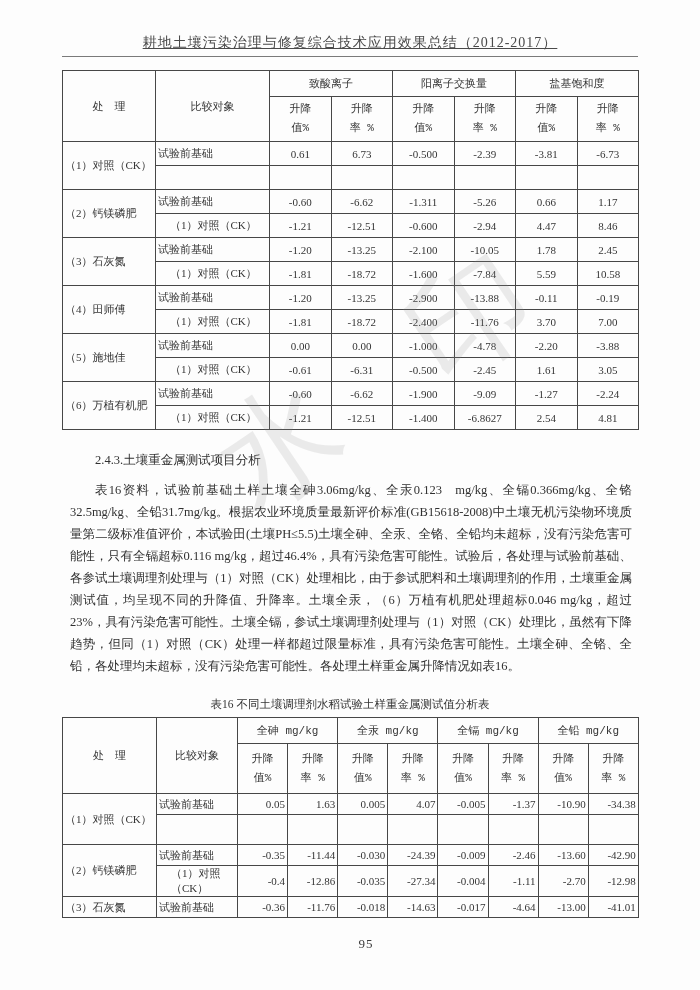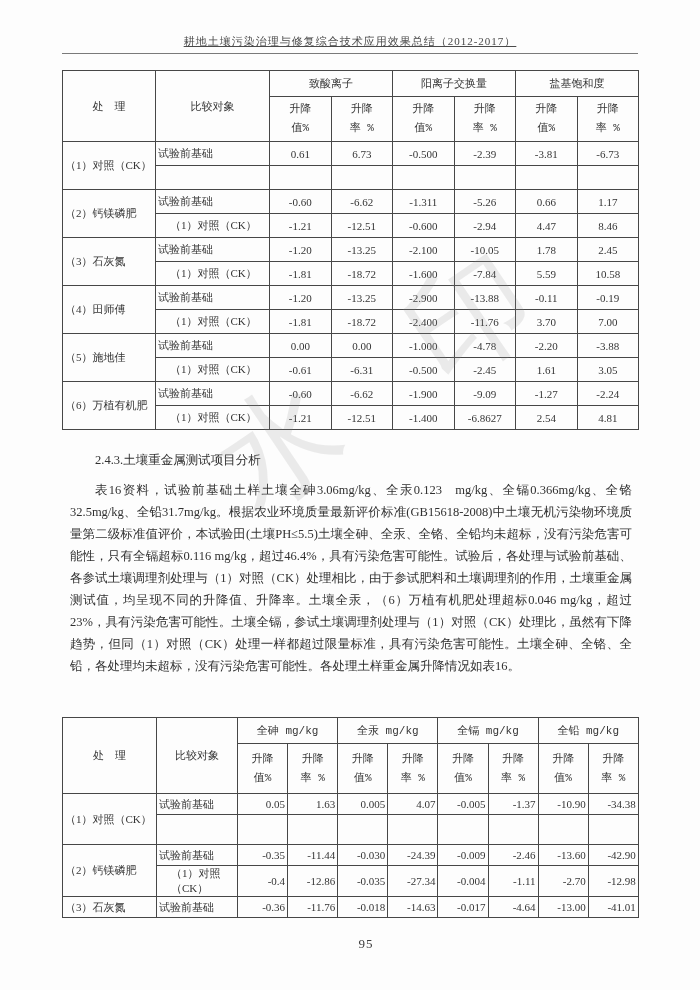--- a/index.html
+++ b/index.html
@@ -6,21 +6,21 @@
   body{
     width:700px;height:990px;background:#ffffff;
     font-family:"Liberation Serif","DejaVu Serif",serif;
     color:#333;overflow:hidden;
   }
   .page{position:relative;width:700px;height:990px;background:#fdfdfd;}
 
   
   .running-head{
     position:absolute;top:34px;left:62px;width:576px;
-    text-align:center;font-size:11px;color:#4a4a4a;
+    text-align:center;font-size:14px;color:#4a4a4a;
     padding-bottom:4px;border-bottom:1.5px solid #7a7a7a;letter-spacing:1px;
   }
   .running-head .rh-text{text-decoration:underline;}
 
   
   table.dtable{
     border-collapse:collapse;table-layout:fixed;
     position:absolute;left:62px;width:576px;
     font-size:11px;color:#353535;
     border:1.5px solid #3c3c3c;
@@ -251,20 +251,21 @@
           <td class="c-val">4.81</td>
         </tr>
       </tbody>
   </table>
 
   <div class="section">
     <p class="heading">2.4.3.土壤重金属测试项目分析</p>
     <p class="para">表16资料，试验前基础土样土壤全砷3.06mg/kg、全汞0.123   mg/kg、全镉0.366mg/kg、全铬32.5mg/kg、全铅31.7mg/kg。根据农业环境质量最新评价标准(GB15618-2008)中土壤无机污染物环境质量第二级标准值评价，本试验田(土壤PH≤5.5)土壤全砷、全汞、全铬、全铅均未超标，没有污染危害可能性，只有全镉超标0.116 mg/kg，超过46.4%，具有污染危害可能性。试验后，各处理与试验前基础、各参试土壤调理剂处理与（1）对照（CK）处理相比，由于参试肥料和土壤调理剂的作用，土壤重金属测试值，均呈现不同的升降值、升降率。土壤全汞，（6）万植有机肥处理超标0.046 mg/kg，超过23%，具有污染危害可能性。土壤全镉，参试土壤调理剂处理与（1）对照（CK）处理比，虽然有下降趋势，但同（1）对照（CK）处理一样都超过限量标准，具有污染危害可能性。土壤全砷、全铬、全铅，各处理均未超标，没有污染危害可能性。各处理土样重金属升降情况如表16。</p>
   </div>
 
+  <div class="t2-title">表16 不同土壤调理剂水稻试验土样重金属测试值分析表</div>
 
   <table class="dtable t2">
     <colgroup>
       <col class="w-treat">
         <col class="w-comp">
       <col class="w-val">
         <col class="w-val">
         <col class="w-val">
         <col class="w-val">
         <col class="w-val">

